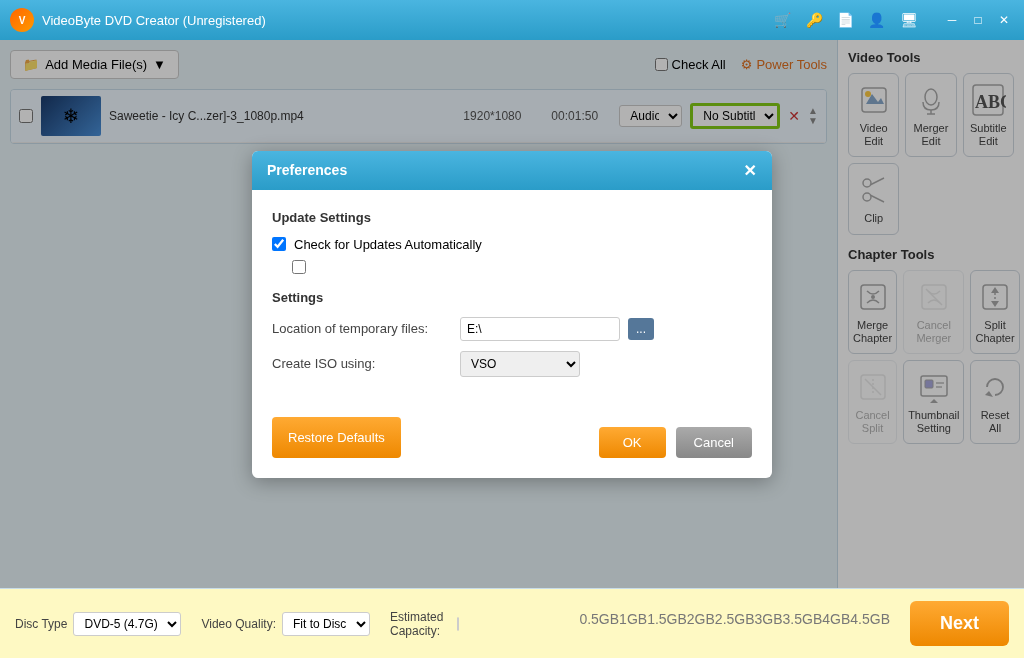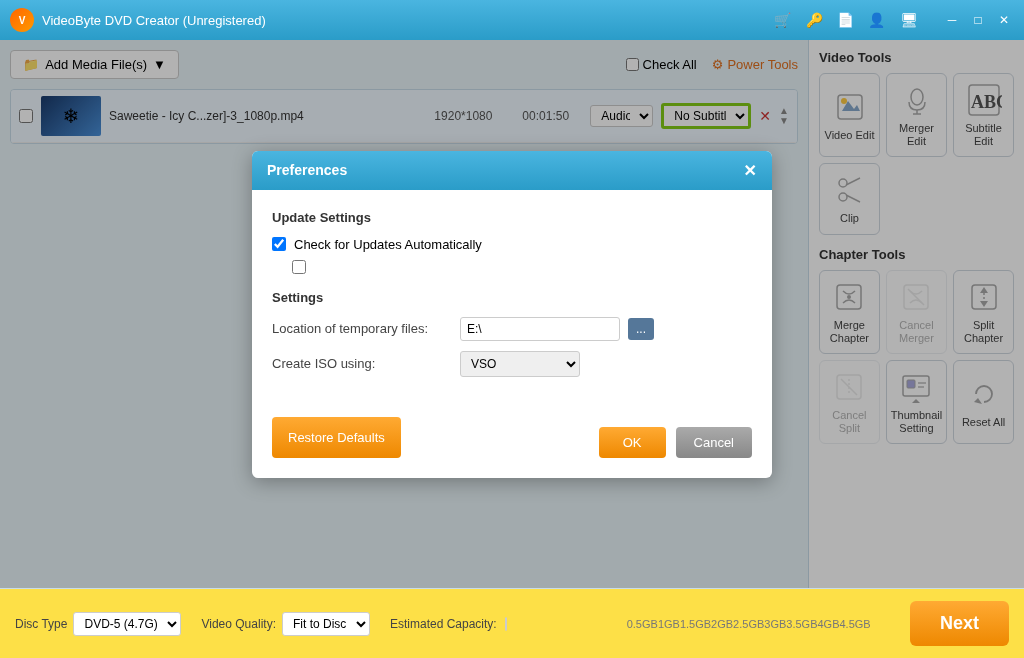--- a/index.html
+++ b/index.html
@@ -90,21 +90,21 @@
     .media-res { font-size: 12px; color: #555; width: 80px; }
     .media-dur { font-size: 12px; color: #555; width: 60px; }
     .media-audio { font-size: 12px; background: white; border: 1px solid #ccc; padding: 2px 6px; border-radius: 3px; width: 63px; }
     .media-subtitle { font-size: 12px; background: white; border: 3px solid #84cc16; padding: 2px 6px; border-radius: 3px; width: 90px; }
     .media-delete { color: #cc3333; font-size: 14px; cursor: pointer; }
     .media-arrows { display: flex; flex-direction: column; }
     .media-arrow { font-size: 10px; color: #888; cursor: pointer; line-height: 1; }
 
     
     .right-panel {
-      width: 216px;
+      width: 187px;
       background: white;
       border-left: 1px solid #c8dce8;
       padding: 10px;
       overflow-y: auto;
     }
     .panel-section-title {
       font-size: 13px;
       font-weight: bold;
       color: #333;
       margin-bottom: 8px;
@@ -132,21 +132,21 @@
       display: flex; align-items: center; justify-content: center;
       font-size: 20px;
       margin-bottom: 4px;
     }
     .tool-label { font-size: 11px; color: #444; text-align: center; line-height: 1.2; }
     .tool-btn.disabled { opacity: 0.4; cursor: default; }
 
     
     .bottom-bar {
       height: 70px;
-      background: #fde047;
+      background: #fef9c3;
       border-top: 1px solid #c8dce8;
       display: flex;
       align-items: center;
       padding: 0 15px;
       gap: 20px;
     }
     .bottom-field { display: flex; align-items: center; gap: 6px; font-size: 12px; }
     .bottom-label { font-size: 12px; color: #444; }
     .bottom-select {
       border: 1px solid #ccc;
@@ -270,21 +270,21 @@
       border-radius: 4px;
       padding: 8px 18px;
       cursor: pointer;
       font-size: 13px;
     }
 
     
     .cap-label-row {
       display: flex;
       justify-content: space-between;
-      font-size: 11px;
+      font-size: 14px;
       color: #777;
       margin-top: 1px;
     }
   </style>
 </head>
 <body>
 
 <div class="title-bar">
   <div class="title-bar-logo">V</div>
   <span class="title-bar-text">VideoByte DVD Creator (Unregistered)</span>

